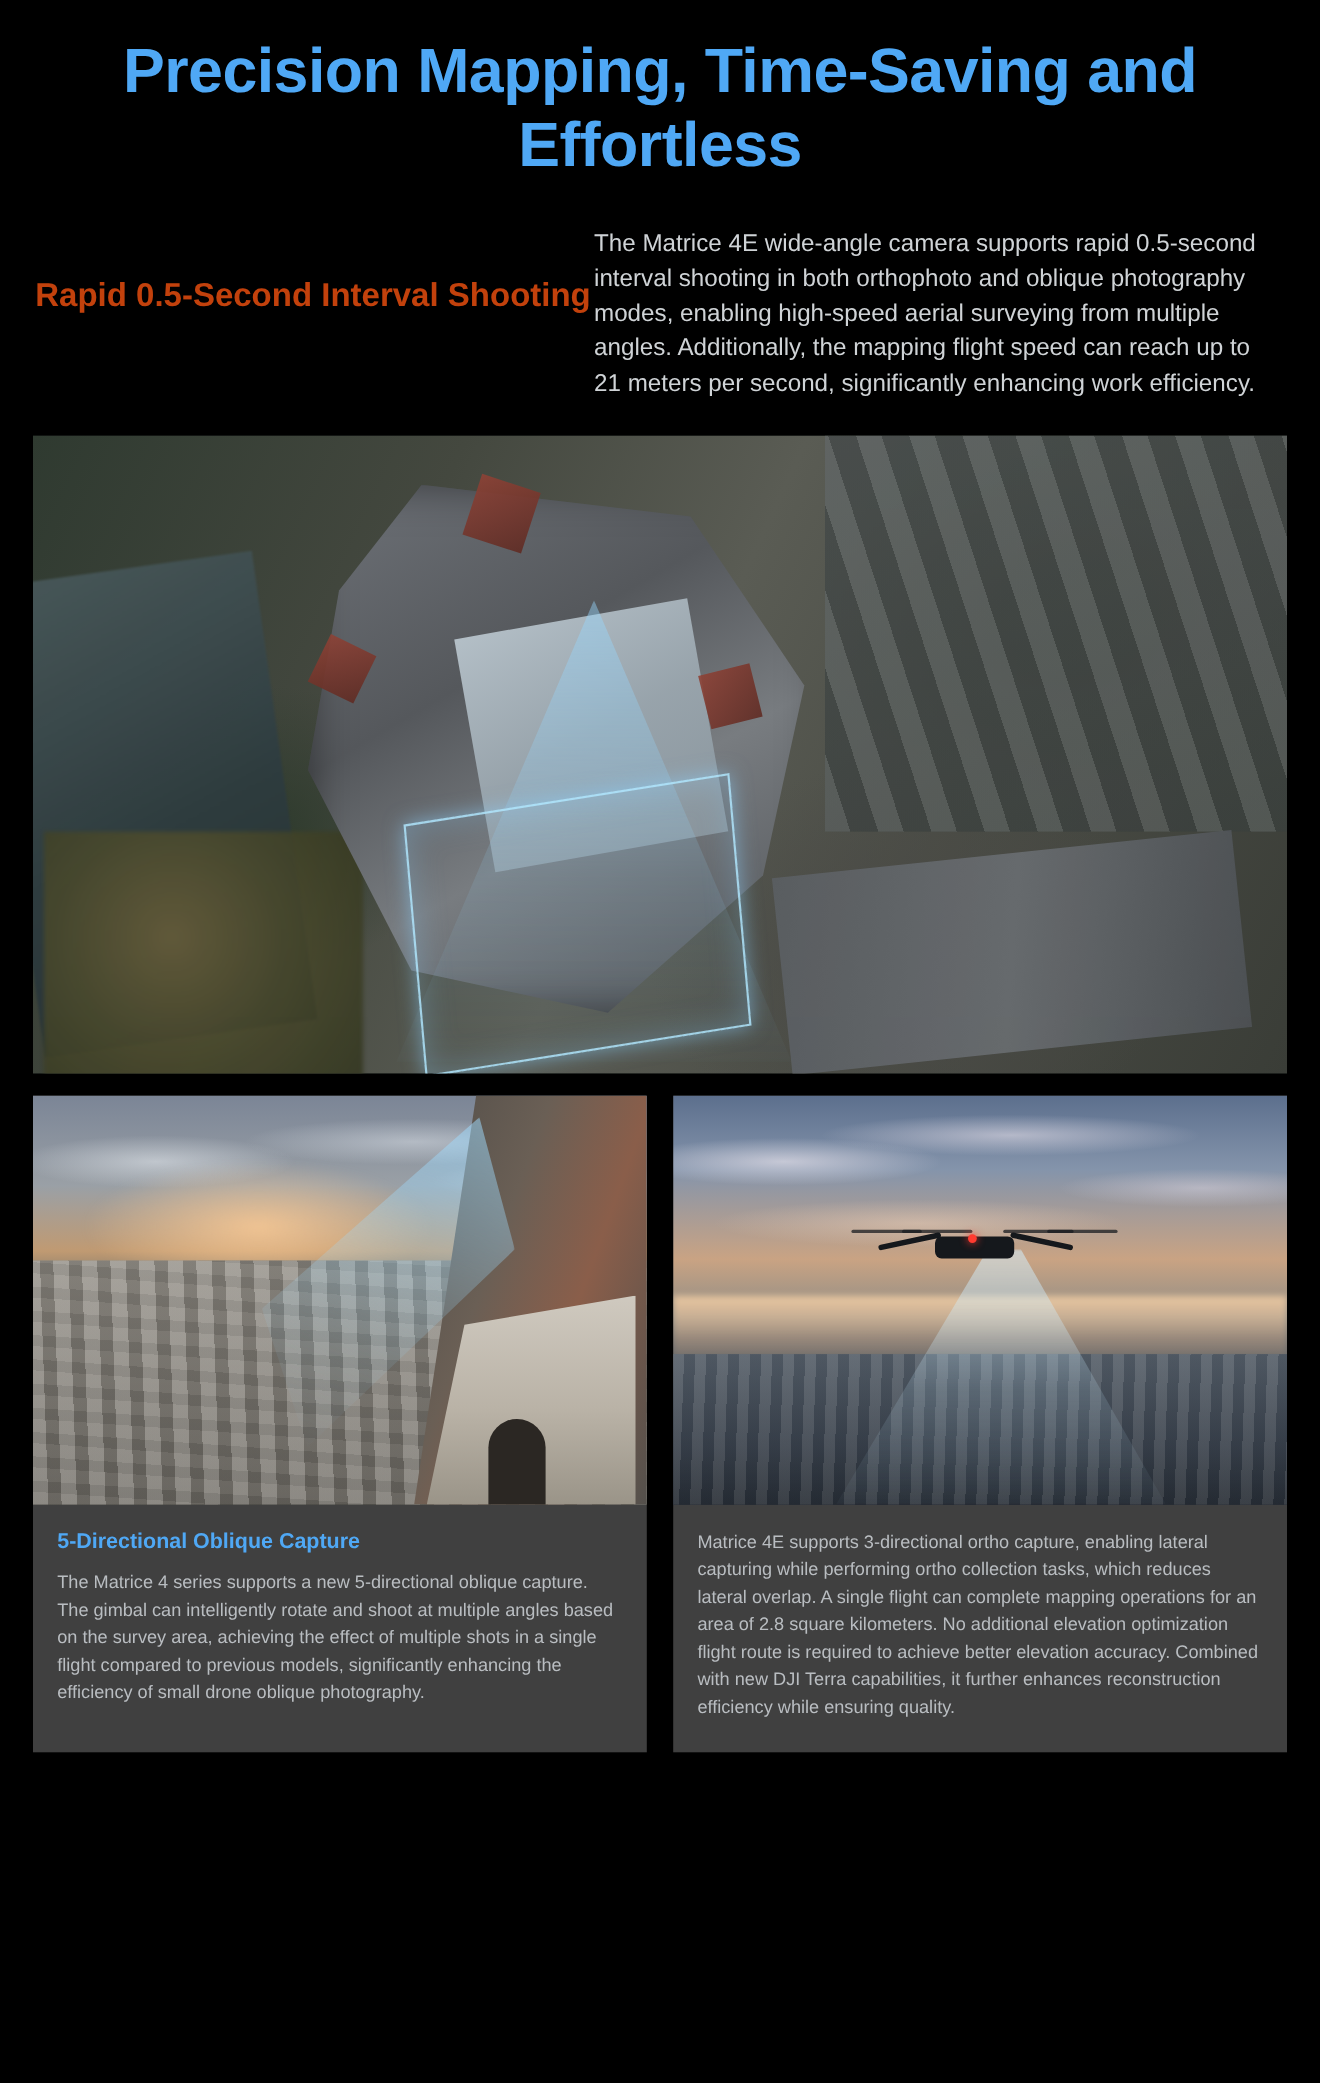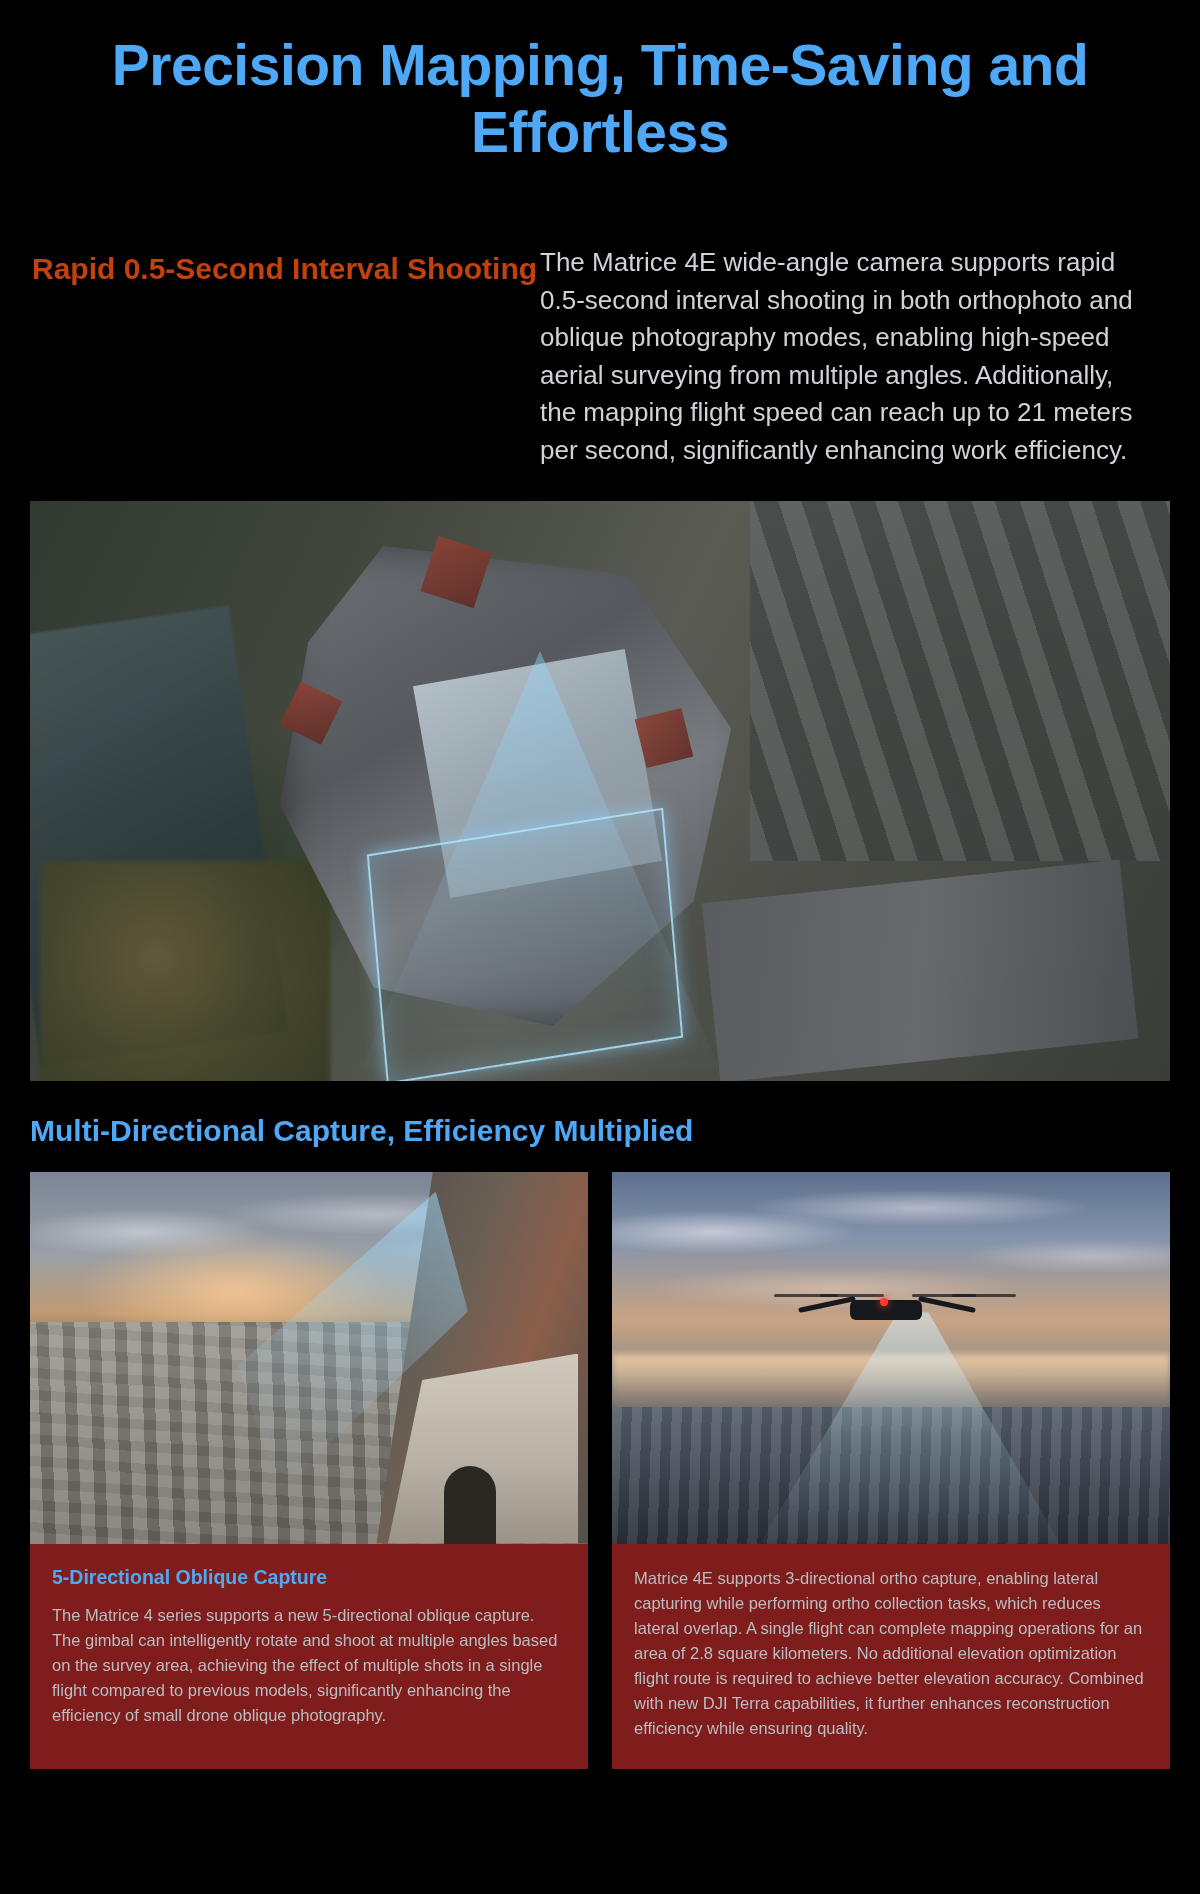--- a/index.html
+++ b/index.html
@@ -42,24 +42,23 @@
     font-weight: bold;
     line-height: 1.32;
   }
   .intro-right {
     flex: 1;
     padding-top: 4px;
     padding-right: 28px;
   }
   .intro-body {
     color: #cfd3d6;
-    font-size: 26px;
+    font-size: 22px;
     line-height: 1.44;
     font-weight: 400;
-    margin-top: 39px;
   }
 
   
   .hero-image-wrap {
     margin: 32px 30px 0 30px;
     width: 1140px;
     height: 580px;
     overflow: hidden;
     position: relative;
     background: #1a1f1c;
@@ -163,21 +162,21 @@
   }
 
   
   .cards {
     display: flex;
     gap: 24px;
     padding: 20px 30px 40px 30px;
   }
   .card {
     width: 558px;
-    background: #7f1d1d;
+    background: #404040;
     display: flex;
     flex-direction: column;
   }
   .card-media {
     width: 100%;
     height: 372px;
     overflow: hidden;
     position: relative;
   }
   
@@ -325,21 +324,20 @@
       <div class="courtyard"></div>
       <div class="roof-red-1"></div>
       <div class="roof-red-2"></div>
       <div class="roof-red-3"></div>
       <div class="road"></div>
       <div class="scan-cone"></div>
       <div class="scan-box"></div>
     </div>
   </div>
 
-  <h2 class="section-heading">Multi-Directional Capture, Efficiency Multiplied</h2>
 
   <div class="cards">
 
     <div class="card">
       <div class="card-media">
         <div class="media-oblique">
           <div class="clouds"></div>
           <div class="sun-glow"></div>
           <div class="city"></div>
           <div class="tower"></div>

